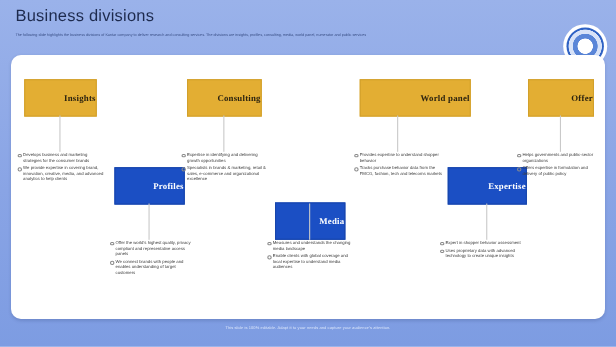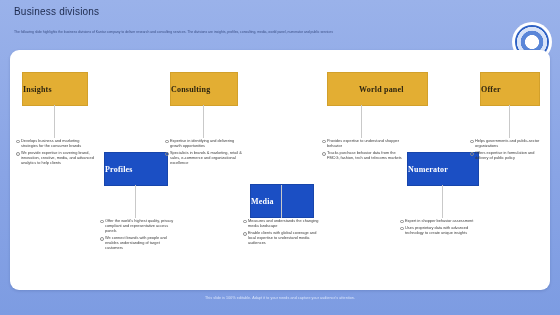--- a/index.html
+++ b/index.html
@@ -8,21 +8,21 @@
     background:#7d9ce2;
     font-family:"Liberation Sans",sans-serif;
     position:relative;
   }
   #slide{position:absolute;inset:0;background:linear-gradient(180deg,#9ab2ea 0%,#89a4e5 55%,#7d9ce2 100%);}
 
   
   .hdr{position:absolute;left:0;top:0;width:560px;height:50px;}
   .hdr-title{
     position:absolute;left:14px;top:6px;
-    font-size:10px;letter-spacing:.2px;color:#1d2a4d;
+    font-size:15px;letter-spacing:.2px;color:#1d2a4d;
     font-weight:400;white-space:nowrap;
   }
   .hdr-sub{
     position:absolute;left:14px;top:30px;width:470px;
     font-size:3.4px;line-height:5px;color:#3a4f86;white-space:nowrap;overflow:hidden;
   }
   .logo{
     position:absolute;right:8px;top:22px;width:40px;height:40px;border-radius:50%;
     background:#ffffff;
     display:flex;align-items:center;justify-content:center;
@@ -39,21 +39,21 @@
     box-shadow:0 1px 3px rgba(25,45,95,.18);
   }
 
   
   .footer{
     position:absolute;left:0;top:296px;width:560px;
     text-align:center;font-size:3.6px;color:#dbe6fb;letter-spacing:.1px;
   }
   .box{
     position:absolute;height:32px;
-    display:flex;align-items:center;justify-content:flex-start;
+    display:flex;align-items:center;justify-content:flex-end;
     font-family:"Liberation Serif",serif;
     font-size:8px;font-weight:700;letter-spacing:.2px;
   }
   .box.gold{background:#e3ae33;color:#2d2410;border:1px solid #d2a02b;}
   .box.blue{background:#1b4fc4;color:#ffffff;border:1px solid #1745ab;}
 
   .conn{position:absolute;width:1px;background:#c9c9c9;}
 
   .bul{position:absolute;}
   .bul ul{margin:0;padding:0;list-style:none;}
@@ -126,21 +126,21 @@
         <span>World panel</span>
       </div>
       <div class="conn" style="left: 361px; top: 105px; height: 33px;"></div>
       <div class="bul" style="left: 322px; top: 138px; width: 80px;">
         <ul>
           <li>Provides expertise to understand shopper behavior</li>
           <li>Tracks purchase behavior data from the FMCG, fashion, tech and telecoms markets</li>
         </ul>
       </div>
       <div class="box blue" style="left: 407px; top: 152px; width: 70px;">
-        <span>Numerator</span>
+        <span>Expertise</span>
       </div>
       <div class="conn" style="left: 442px; top: 185px; height: 33px;"></div>
       <div class="bul" style="left: 400px; top: 218px; width: 82px;">
         <ul>
           <li>Expert in shopper behavior assessment</li>
           <li>Uses proprietary data with advanced technology to create unique insights</li>
         </ul>
       </div>
       <div class="box gold" style="left: 480px; top: 72px; width: 58px;">
         <span>Offer</span>

